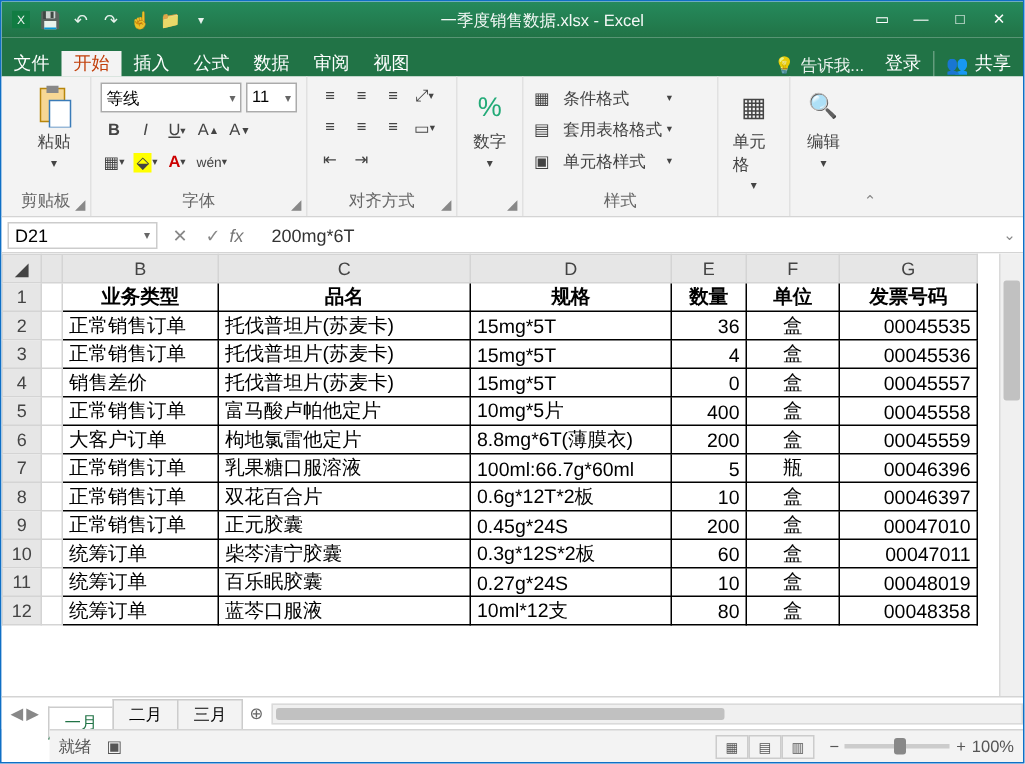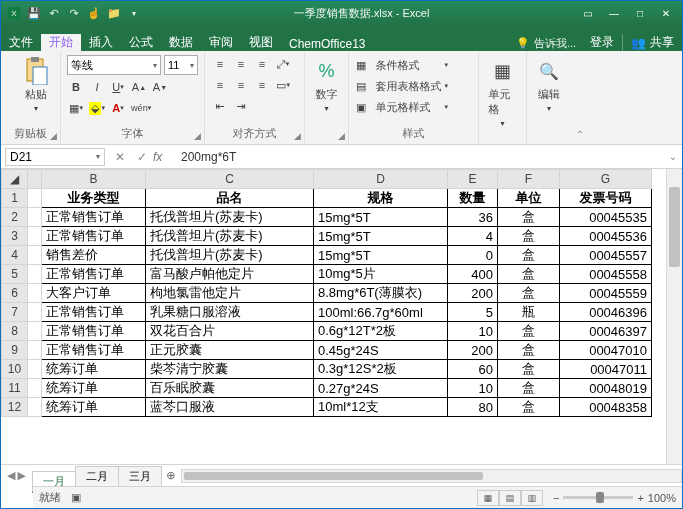--- a/index.html
+++ b/index.html
@@ -5,21 +5,21 @@
 * { box-sizing: border-box; margin: 0; padding: 0; font-family: "Microsoft YaHei", "SimSun", sans-serif; }
 body { background: #fff; width: 683px; height: 509px; overflow: hidden; border: 1px solid #0f6fc5; position: relative; display: flex; flex-direction: column; }
 .titlebar { height: 24px; background: linear-gradient(#258a5c,#217346); display: flex; align-items: center; color: #fff; font-size: 11px; }
 .titlebar .qat { display: flex; gap: 6px; padding: 0 6px; align-items: center; }
 .titlebar .qat .ic { width: 14px; height: 14px; display: inline-flex; align-items: center; justify-content: center; font-size: 11px; opacity: .9; }
 .titlebar .title { flex: 1; text-align: center; opacity: .95; }
 .titlebar .winbtns { display: flex; gap: 2px; padding-right: 4px; }
 .titlebar .winbtns .wb { width: 24px; height: 18px; display: inline-flex; align-items: center; justify-content: center; font-size: 10px; }
 .menubar { height: 26px; background: #217346; display: flex; align-items: flex-end; font-size: 12px; color: #fff; }
 .menubar .tab { padding: 0 8px; display: flex; align-items: center; cursor: pointer; }
-.menubar .tab.active { background: #f3f3f3; color: #8b5cf6; font-weight: 500; }
+.menubar .tab.active { background: #f3f3f3; color: #c2410c; font-weight: 500; }
 .menubar .spacer { flex: 1; }
 .menubar .tell { display:flex;align-items:center;gap:4px;opacity:.9;padding:0 6px;font-size:11px; }
 .menubar .share { display:flex;align-items:center;gap:4px;padding:0 8px;border-left:1px solid rgba(255,255,255,.3); }
 .ribbon { background: #f3f3f3; border-bottom: 1px solid #d4d4d4; display: flex; height: 94px; }
 .group { border-right: 1px solid #e1e1e1; display: flex; flex-direction: column; }
 .group .body { flex: 1; display: flex; align-items: flex-start; padding: 4px 6px 0 6px; gap: 6px; }
 .group .label { text-align: center; font-size: 11px; color: #666; padding: 2px 0 3px 0; position: relative; }
 .group .label .dlg { position: absolute; right: 3px; bottom: 3px; font-size: 9px; color: #888; }
 .bigbtn { display: flex; flex-direction: column; align-items: center; gap: 2px; font-size: 11px; color: #444; padding: 2px 4px; cursor: pointer; }
 .bigbtn .icn { width: 28px; height: 28px; display:flex;align-items:center;justify-content:center; }
@@ -93,21 +93,20 @@
 </div>
 
 <div class="menubar">
   <div class="tab">文件</div>
   <div class="tab active">开始</div>
   <div class="tab">插入</div>
   <div class="tab">公式</div>
   <div class="tab">数据</div>
   <div class="tab">审阅</div>
   <div class="tab">视图</div>
-  <div class="tab">ChemOffice13</div>
   <div class="spacer"></div>
   <div class="tell">
       <span>💡</span>
       <span>告诉我...</span>
     </div>
   <div class="tab">登录</div>
   <div class="share">
       <span>👥</span>
       <span>共享</span>
     </div>

